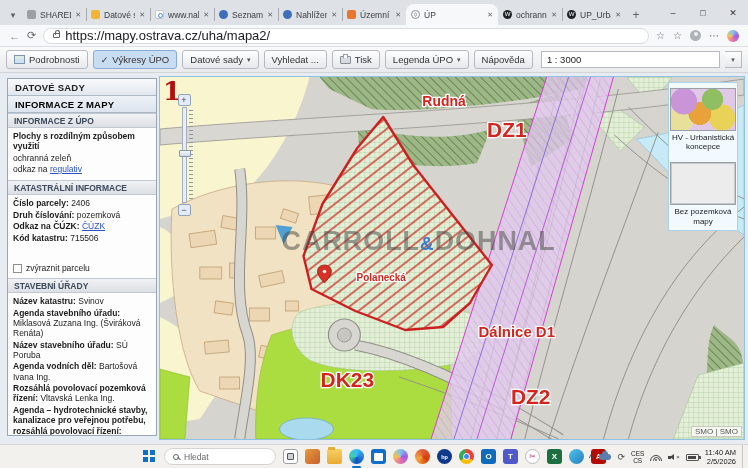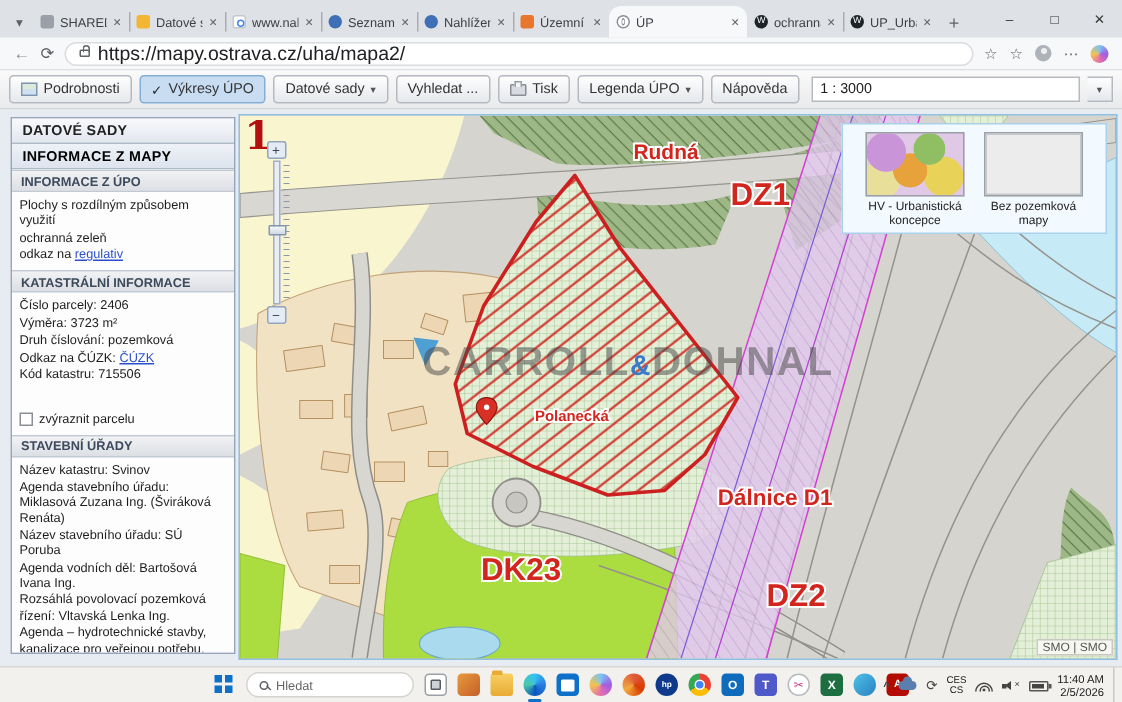--- a/index.html
+++ b/index.html
@@ -57,36 +57,36 @@
   .content { position:absolute; top:73px; left:0; right:0; bottom:24px; background:#e7ecf2; }
 
   
   .sidebar { position:absolute; left:7px; top:5px; width:150px; height:358px; border:1px solid #97a6ba; background:#fdfdfe; display:flex; flex-direction:column; overflow:hidden; }
   .acc-header { flex:none; height:17px; display:flex; align-items:center; padding:0 7px; font-size:9.5px; font-weight:bold; color:#222; background:linear-gradient(#f8f9fb,#e2e7ee); border-bottom:1px solid #aeb9c8; letter-spacing:.2px; }
   .acc-header.active { background:linear-gradient(#eef2f7,#dde4ee); color:#000; }
   .panel-body { flex:1; overflow:hidden; background:#fdfdfe; }
   .sec-header { height:15px; display:flex; align-items:center; padding:0 6px; font-size:8.5px; font-weight:bold; color:#3d4a5c; background:linear-gradient(#f1f2f4,#dcdfe4); border-top:1px solid #c3c9d2; border-bottom:1px solid #c3c9d2; }
   .sec-content { padding:3px 5px 5px; font-size:8.5px; line-height:1.22; color:#1c1c1c; }
   .sec-content .field { margin-bottom:1px; }
-  .sec-content b { font-weight:normal; }
+  .sec-content b { font-weight:bold; }
   a.link { color:#2a50c8; text-decoration:underline; }
   .cb-row { display:flex; align-items:center; gap:4px; margin-top:20px; }
   .cb { width:9px; height:9px; border:1px solid #8a8f95; background:#fff; flex:none; }
 
   
   .map { position:absolute; left:159px; top:3px; width:586px; height:364px; border:1px solid #8fc1e3; background:#d5d4cf; overflow:hidden; }
   .map svg.base { position:absolute; inset:0; width:100%; height:100%; }
   .page-num { position:absolute; left:3px; top:0px; font-family:"DejaVu Serif", serif; font-weight:bold; font-size:26px; color:#b40f0f; line-height:1.1; }
   .zoombar { position:absolute; left:17px; top:17px; width:14px; display:flex; flex-direction:column; align-items:center; }
   .zbtn { width:13px; height:12px; background:#e3ebf5; border:1px solid #93a5bd; border-radius:2px; font-size:9px; line-height:10px; text-align:center; color:#445; }
   .ztrack { width:5px; height:96px; background:#e9edf3; border:1px solid #a3aebf; margin:1px 0; position:relative; }
   .zticks { position:absolute; left:6px; top:2px; bottom:2px; width:4px;
     background:repeating-linear-gradient(to bottom,#8b97a8 0 1px,transparent 1px 4px); }
   .zhandle { position:absolute; left:-4px; top:42px; width:12px; height:7px; background:linear-gradient(#f6f8fb,#cfd9e6); border:1px solid #8296ad; border-radius:1px; }
-  .legendbox { position:absolute; right:6px; top:5px; background:#f2faff; border:1px solid #a9d1ea; padding:5px 14px 4px; display:flex; gap:11px; }
+  .legendbox { position:absolute; right:6px; top:5px; background:#f2faff; border:1px solid #a9d1ea; padding:5px 0 4px; display:flex; gap:11px;flex-direction:column; }
   .leg-item { width:68px; text-align:center; }
   .leg-thumb { width:66px; height:43px; border:1px solid #9aa0a6; margin:0 auto 2px; }
   .leg-thumb.colored { background:
       radial-gradient(circle at 20% 30%, #c994d8 0 22%, transparent 23%),
       radial-gradient(circle at 65% 25%, #8fbf62 0 20%, transparent 21%),
       radial-gradient(circle at 45% 60%, #e8a23c 0 26%, transparent 27%),
       radial-gradient(circle at 80% 70%, #e8d258 0 22%, transparent 23%),
       radial-gradient(circle at 15% 75%, #e8e09a 0 20%, transparent 21%),
       #dfc9e6; }
   .leg-thumb.blank { background:#ececec; box-shadow:inset 0 0 0 1px #c6c9cc; }
@@ -264,21 +264,20 @@
         <div class="field"><b>Plochy s rozdílným způsobem využití</b></div>
         <div class="field">ochranná zeleň</div>
         <div class="field">
           <span>odkaz na</span>
           <a class="link">regulativ</a>
         </div>
       </div>
       <div class="sec-header">KATASTRÁLNÍ INFORMACE</div>
       <div class="sec-content">
         <div class="field"><b>Číslo parcely:</b> <span>2406</span></div>
-        <div class="field"><b>Výměra:</b> <span>3723 m²</span></div>
         <div class="field"><b>Druh číslování:</b> <span>pozemková</span></div>
         <div class="field"><b>Odkaz na ČÚZK:</b> <a class="link">ČÚZK</a></div>
         <div class="field"><b>Kód katastru:</b> <span>715506</span></div>
         <div class="cb-row">
           <span class="cb"></span>
           <span>zvýraznit parcelu</span>
         </div>
       </div>
       <div class="sec-header">STAVEBNÍ ÚŘADY</div>
       <div class="sec-content">

